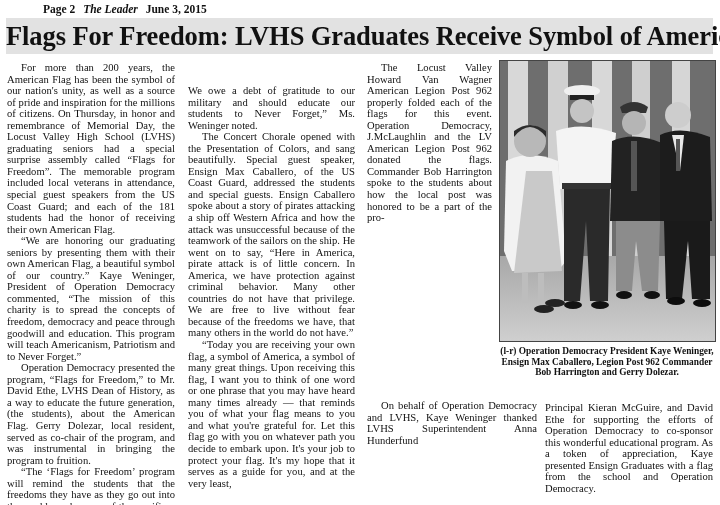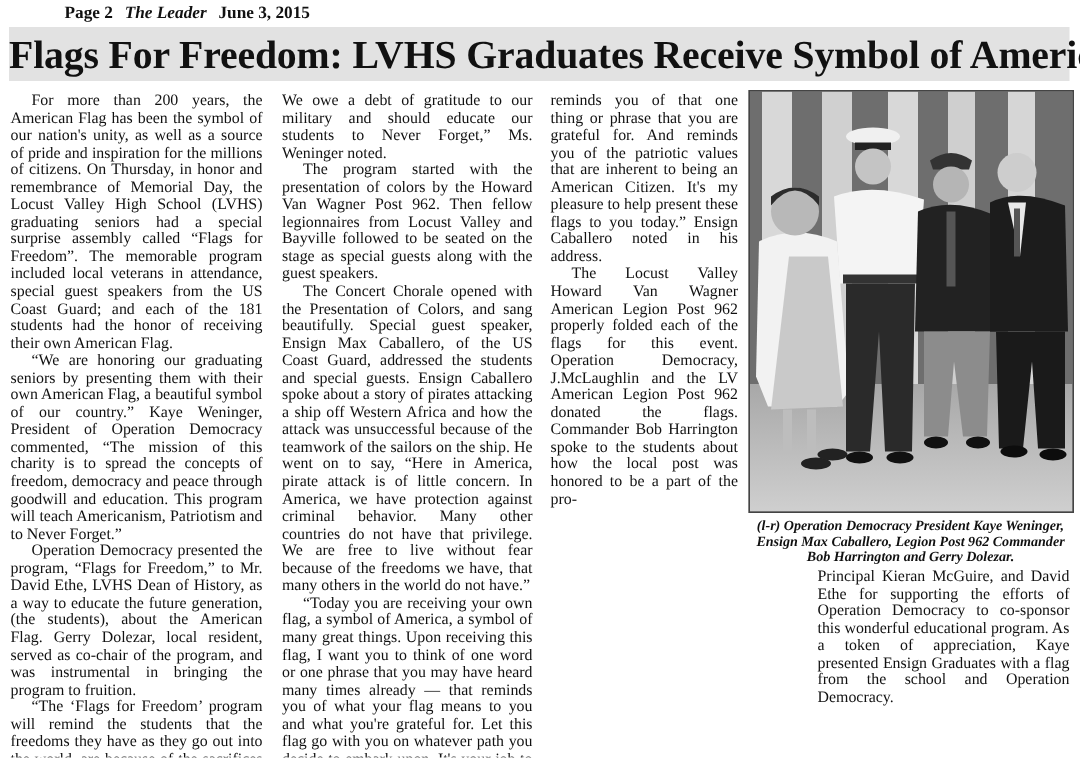--- a/index.html
+++ b/index.html
@@ -5,30 +5,30 @@
   html, body { margin: 0; padding: 0; background: #ffffff; }
   body { width: 720px; height: 505px; overflow: hidden; position: relative;
          font-family: "Liberation Serif", "DejaVu Serif", serif; color: #111; }
   .folio { position: absolute; left: 7px; top: 3px; font-size: 11.5px; font-weight: bold; letter-spacing: 0; margin-left: 36px; }
   .folio .pub { font-style: italic; margin: 0 5px; }
   .headline-bar { position: absolute; left: 6px; top: 18px; width: 707px; height: 36px; background: #e2e2e2; }
   .headline { position: absolute; left: 0; right: 0; top: 3px; text-align: center; font-weight: bold;
               font-size: 26.5px; line-height: 30px; letter-spacing: -0.1px; white-space: nowrap; }
   .col { position: absolute; font-size: 10.6px; line-height: 11.55px; text-align: justify; hyphens: none; }
   .col p { margin: 0; text-indent: 14px; }
-  .col p.noindent { text-indent: 0; }
+  .col p.noindent { text-indent: 0; margin-top: 23px; }
   .c1 { left: 7px; top: 62px; width: 168px; }
   .c2 { left: 188px; top: 62px; width: 167px; }
   .c3 { left: 367px; top: 62px; width: 125px; }
   .c3b { left: 367px; top: 400px; width: 170px; }
   .c4 { left: 545px; top: 379px; width: 168px; }
   .photo { position: absolute; left: 499px; top: 60px; width: 215px; height: 280px;
            border: 1px solid #444; overflow: hidden; background: #8a8a8a; }
   .caption { position: absolute; left: 500px; top: 346px; width: 214px; text-align: center;
-             font-style: italic; font-weight: bold; font-size: 9.4px; line-height: 10.5px; }
+             font-weight: bold; font-size: 9.4px; line-height: 10.5px; }
 </style>
 </head>
 <body>
 
 <div class="folio">
   <span>Page 2</span>
   <span class="pub">The Leader</span>
   <span>June 3, 2015</span>
 </div>
 
@@ -38,31 +38,30 @@
 
 <div class="col c1">
   <p>For more than 200 years, the American Flag has been the symbol of our nation's unity, as well as a source of pride and inspiration for the millions of citizens. On Thursday, in honor and remembrance of Memorial Day, the Locust Valley High School (LVHS) graduating seniors had a special surprise assembly called “Flags for Freedom”. The memorable program included local veterans in attendance, special guest speakers from the US Coast Guard; and each of the 181 students had the honor of receiving their own American Flag.</p>
   <p>“We are honoring our graduating seniors by presenting them with their own American Flag, a beautiful symbol of our country.” Kaye Weninger, President of Operation Democracy commented, “The mission of this charity is to spread the concepts of freedom, democracy and peace through goodwill and education. This program will teach Americanism, Patriotism and to Never Forget.”</p>
   <p>Operation Democracy presented the program, “Flags for Freedom,” to Mr. David Ethe, LVHS Dean of History, as a way to educate the future generation, (the students), about the American Flag. Gerry Dolezar, local resident, served as co-chair of the program, and was instrumental in bringing the program to fruition.</p>
   <p>“The ‘Flags for Freedom’ program will remind the students that the freedoms they have as they go out into the world, are because of the sacrifices made by the men and women of the military.</p>
 </div>
 
 <div class="col c2">
   <p class="noindent">We owe a debt of gratitude to our military and should educate our students to Never Forget,” Ms. Weninger noted.</p>
-  <p>The program started with the presentation of colors by the Howard Van Wagner Post 962. Then fellow legionnaires from Locust Valley and Bayville followed to be seated on the stage as special guests along with the guest speakers.</p>
   <p>The Concert Chorale opened with the Presentation of Colors, and sang beautifully. Special guest speaker, Ensign Max Caballero, of the US Coast Guard, addressed the students and special guests. Ensign Caballero spoke about a story of pirates attacking a ship off Western Africa and how the attack was unsuccessful because of the teamwork of the sailors on the ship. He went on to say, “Here in America, pirate attack is of little concern. In America, we have protection against criminal behavior. Many other countries do not have that privilege. We are free to live without fear because of the freedoms we have, that many others in the world do not have.”</p>
   <p>“Today you are receiving your own flag, a symbol of America, a symbol of many great things. Upon receiving this flag, I want you to think of one word or one phrase that you may have heard many times already — that reminds you of what your flag means to you and what you're grateful for. Let this flag go with you on whatever path you decide to embark upon. It's your job to protect your flag. It's my hope that it serves as a guide for you, and at the very least,</p>
 </div>
 
 <div class="col c3">
-  <p class="noindent">reminds you of that one thing or phrase that you are grateful for. And reminds you of the patriotic values that are inherent to being an American Citizen. It's my pleasure to help present these flags to you today.” Ensign Caballero noted in his address.</p>
   <p>The Locust Valley Howard Van Wagner American Legion Post 962 properly folded each of the flags for this event. Operation Democracy, J.McLaughlin and the LV American Legion Post 962 donated the flags. Commander Bob Harrington spoke to the students about how the local post was honored to be a part of the pro-</p>
 </div>
 
 <div class="col c3b">
+  <p>On behalf of Operation Democracy and LVHS, Kaye Weninger thanked LVHS Superintendent Anna Hunderfund</p>
 </div>
 
 <div class="col c4">
   <p class="noindent">Principal Kieran McGuire, and David Ethe for supporting the efforts of Operation Democracy to co-sponsor this wonderful educational program. As a token of appreciation, Kaye presented Ensign Graduates with a flag from the school and Operation Democracy.</p>
 </div>
 
 <div class="photo" title="Four people posed in front of a large American flag: a woman in a white cardigan, a Coast Guard ensign in dress whites, an American Legion commander in cap and blazer, and a man in a dark suit">
   <svg width="215" height="280" viewBox="0 0 215 280">
     <defs>
       <linearGradient id="floor" x1="0" y1="0" x2="0" y2="1">

